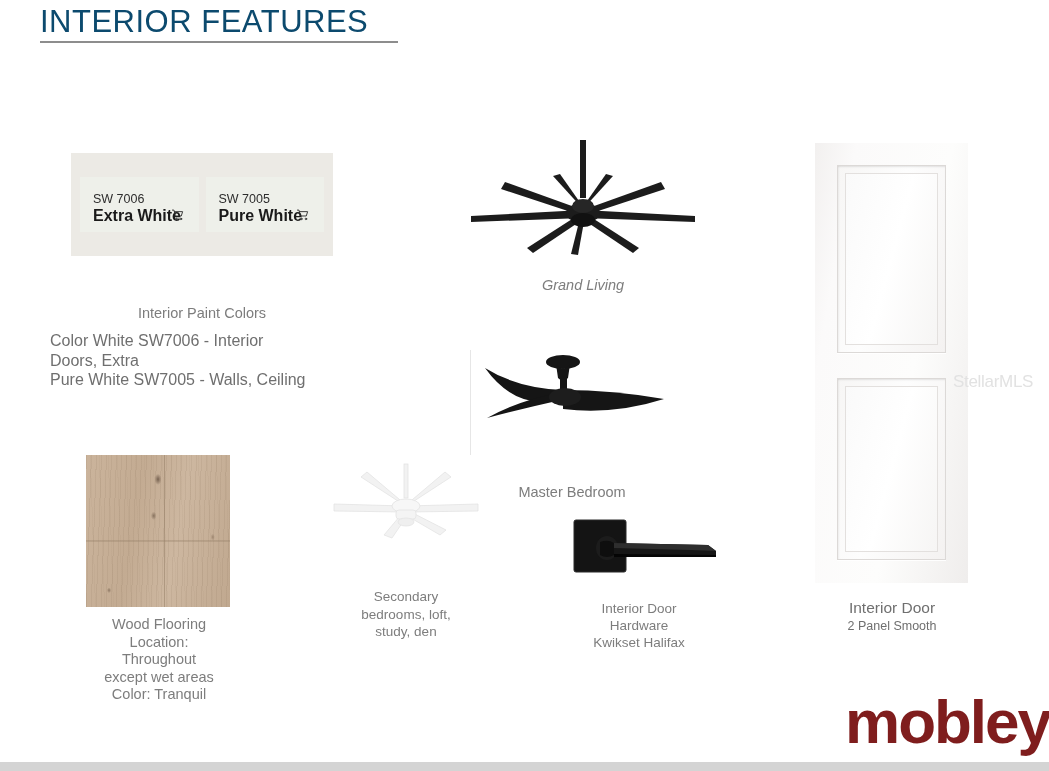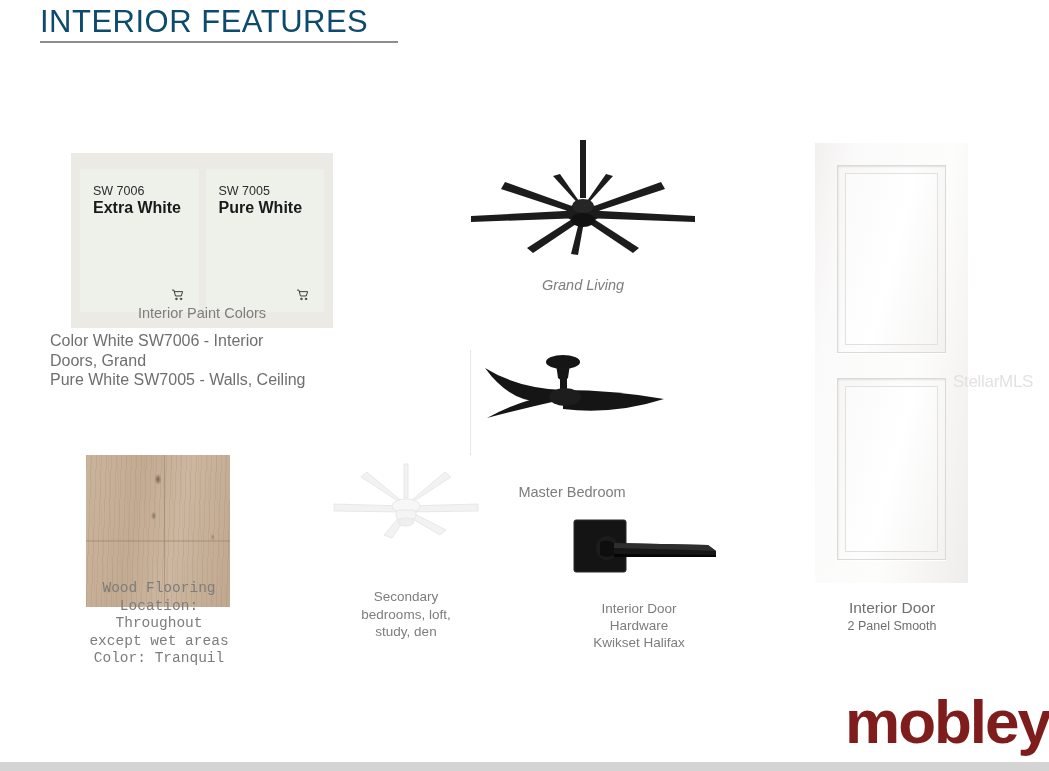--- a/index.html
+++ b/index.html
@@ -46,24 +46,24 @@
     font-weight: 400;
   }
   .caption.small { font-size: 13.5px; }
 
   
   #paint-swatch-group {
     position: absolute;
     left: 71px;
     top: 153px;
     width: 262px;
-    height: 175px;
+    height: 103px;
     background: #eceae5;
     box-sizing: border-box;
-    padding: 16px 9px;
+    padding: 24px 9px;
     display: flex;
     gap: 7px;
   }
   .paint-swatch {
     flex: 1 1 0;
     background: #eef0ea;
     position: relative;
     box-sizing: border-box;
     padding: 14px 0 0 13px;
   }
@@ -120,24 +120,23 @@
       
       linear-gradient(to right, rgba(150,128,104,0) 0 54%, rgba(150,128,104,.55) 54.3% 54.8%, rgba(150,128,104,0) 55.2%),
       linear-gradient(to bottom, rgba(150,128,104,0) 0 56%, rgba(150,128,104,.45) 56.3% 56.8%, rgba(150,128,104,0) 57.2%),
       
       repeating-linear-gradient(92deg, rgba(135,112,88,.13) 0 1px, rgba(135,112,88,0) 1px 5px),
       repeating-linear-gradient(88deg, rgba(160,137,112,.10) 0 1px, rgba(160,137,112,0) 1px 9px),
       linear-gradient(100deg, #cbb49c 0%, #c3ab92 35%, #cdb7a0 62%, #c0a88f 100%);
   }
   #wood-floor-caption {
     left: 75px;
-    top: 580px;
+    top: 616px;
     width: 168px;
     line-height: 17.5px;
-    font-family: Liberation Mono, monospace;
   }
 
   
   .fan-wrap { position: absolute; }
 
   #grand-living-fan { left: 470px; top: 140px; width: 226px; height: 120px; }
   #grand-living-caption { left: 480px; top: 276px; width: 206px; font-style: italic; }
 
   #master-bedroom-fan { left: 470px; top: 350px; width: 210px; height: 105px; }
   #master-bedroom-caption { left: 470px; top: 467px; width: 204px; margin-top: 16px; }
@@ -271,21 +270,21 @@
         <circle cx="14.2" cy="15.6" r="1.1"></circle>
       </svg>
     </span>
   </div>
 </div>
 
 <div class="caption" id="paint-colors-caption">Interior Paint Colors</div>
 
 <div id="paint-desc">
   <div>Color White SW7006 - Interior</div>
-  <div>Doors, Grand</div>
+  <div>Doors, Extra</div>
   <div>Pure White SW7005 - Walls, Ceiling</div>
 </div>
 
 <div id="wood-floor-swatch"></div>
 <div class="caption" id="wood-floor-caption">
   <div>Wood Flooring</div>
   <div>Location:</div>
   <div>Throughout</div>
   <div>except wet areas</div>
   <div>Color: Tranquil</div>

